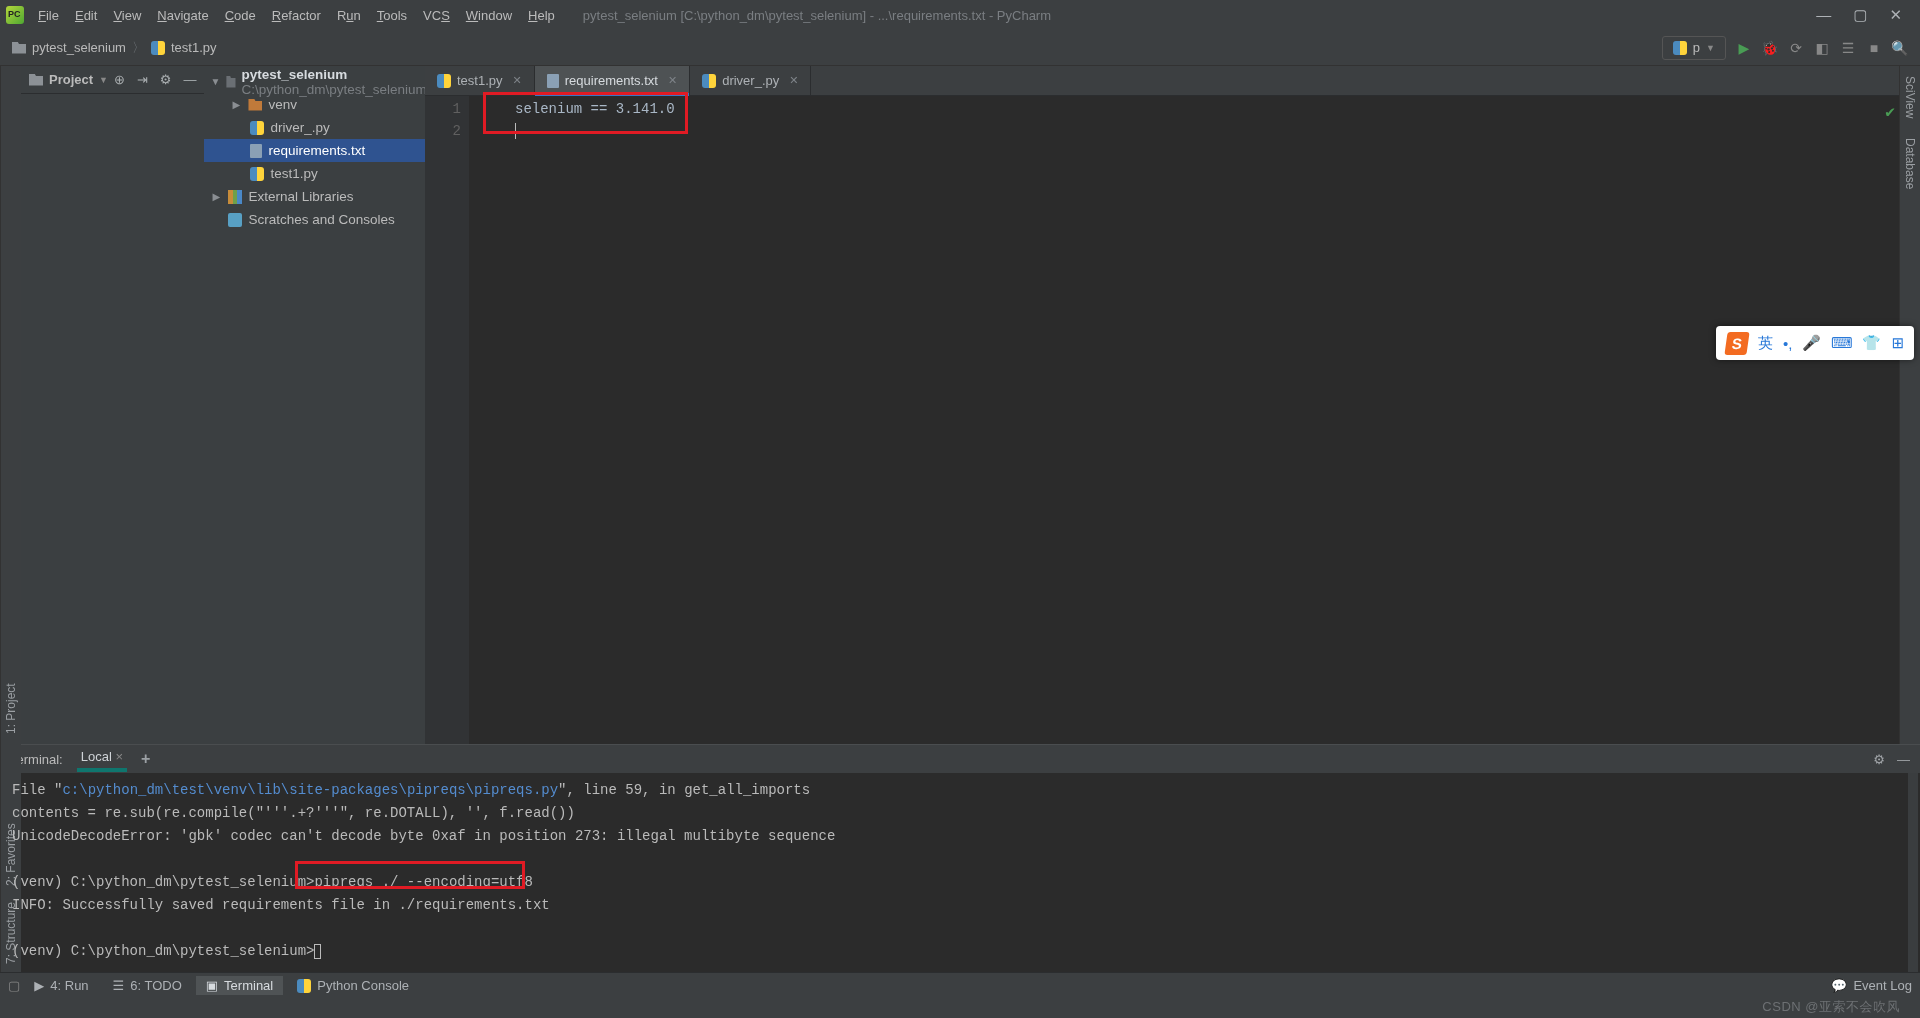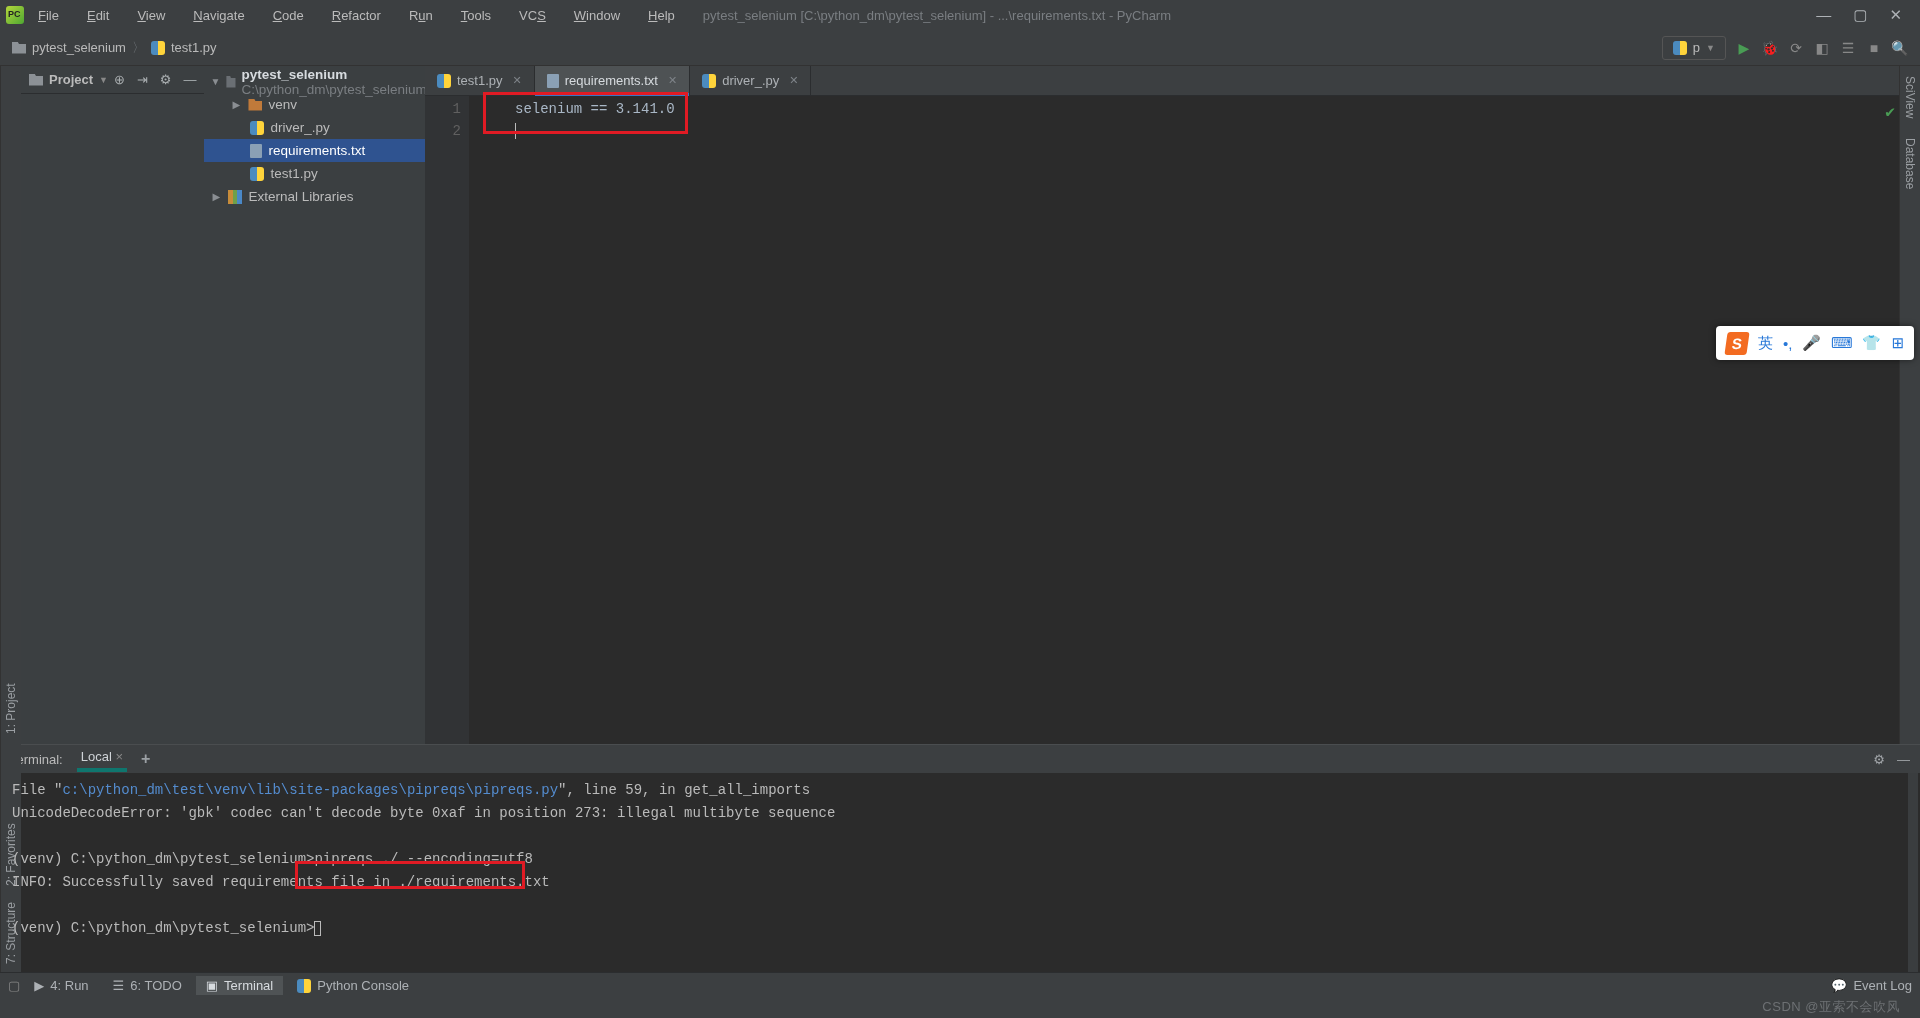--- a/index.html
+++ b/index.html
@@ -21,21 +21,21 @@
   background: #3c3f41;
   gap: 6px;
 }
 .pc-logo {
   width: 18px; height: 18px;
   background: linear-gradient(135deg, #b5d63c 0%, #4ea832 100%);
   border-radius: 3px;
   position: relative;
 }
 .pc-logo::after { content: "PC"; position: absolute; font-size: 9px; font-weight: bold; color: #222; left: 2px; top: 3px; }
-.menu { display: flex; gap: 12px; }
+.menu { display: flex; gap: 0; }
 .menu-item { padding: 3px 8px; cursor: default; }
 .menu-item .ul { text-decoration: underline; }
 .window-title { margin-left: 14px; color: #7a7e82; font-size: 13px; }
 .win-controls { margin-left: auto; display: flex; gap: 22px; padding-right: 12px; color: #aeb2b6; }
 .win-controls span { font-size: 15px; }
 .nav-row {
   height: 36px;
   display: flex;
   align-items: center;
   padding: 0 12px;
@@ -260,20 +260,25 @@
       </div>
       <div class="tree-row d2">
         <span class="py-ico"></span>
         <span>test1.py</span>
       </div>
       <div class="tree-row">
         <span class="arrow">▶</span>
         <span class="lib-ico"></span>
         <span>External Libraries</span>
       </div>
+      <div class="tree-row">
+        <span class="arrow"></span>
+        <span class="scratch-ico"></span>
+        <span>Scratches and Consoles</span>
+      </div>
     </div>
   </div>
 
   <div class="editor-area">
     <div class="tabs">
       <div class="tab">
         <span class="py-ico"></span>
         <span>test1.py</span>
         <span class="close">✕</span>
       </div>
@@ -319,20 +324,21 @@
     <span class="term-tab"><span>Local</span> <span style="color:#888;">×</span></span>
     <span class="term-add">+</span>
     <div class="term-tools-right">
       <span>⚙</span>
       <span>—</span>
     </div>
   </div>
   <div class="term-body">
     <div class="term-scroll"></div>
     <div><span>  File "</span><span class="term-link">c:\python_dm\test\venv\lib\site-packages\pipreqs\pipreqs.py</span><span>", line 59, in get_all_imports</span></div>
+    <div>    contents = re.sub(re.compile("'''.+?'''", re.DOTALL), '', f.read())</div>
     <div>UnicodeDecodeError: 'gbk' codec can't decode byte 0xaf in position 273: illegal multibyte sequence</div>
     <div>&nbsp;</div>
     <div><span>(venv) C:\python_dm\pytest_selenium&gt;</span><span>pipreqs ./ --encoding=utf8</span></div>
     <div>INFO: Successfully saved requirements file in ./requirements.txt</div>
     <div>&nbsp;</div>
     <div><span>(venv) C:\python_dm\pytest_selenium&gt;</span><span class="cursor-mark" style="width:7px;height:15px;border:1px solid #bbb;background:transparent;"></span></div>
     <div class="term-hl" style="left:295px; top:88px; width:230px; height:28px;"></div>
   </div>
 </div>
 

